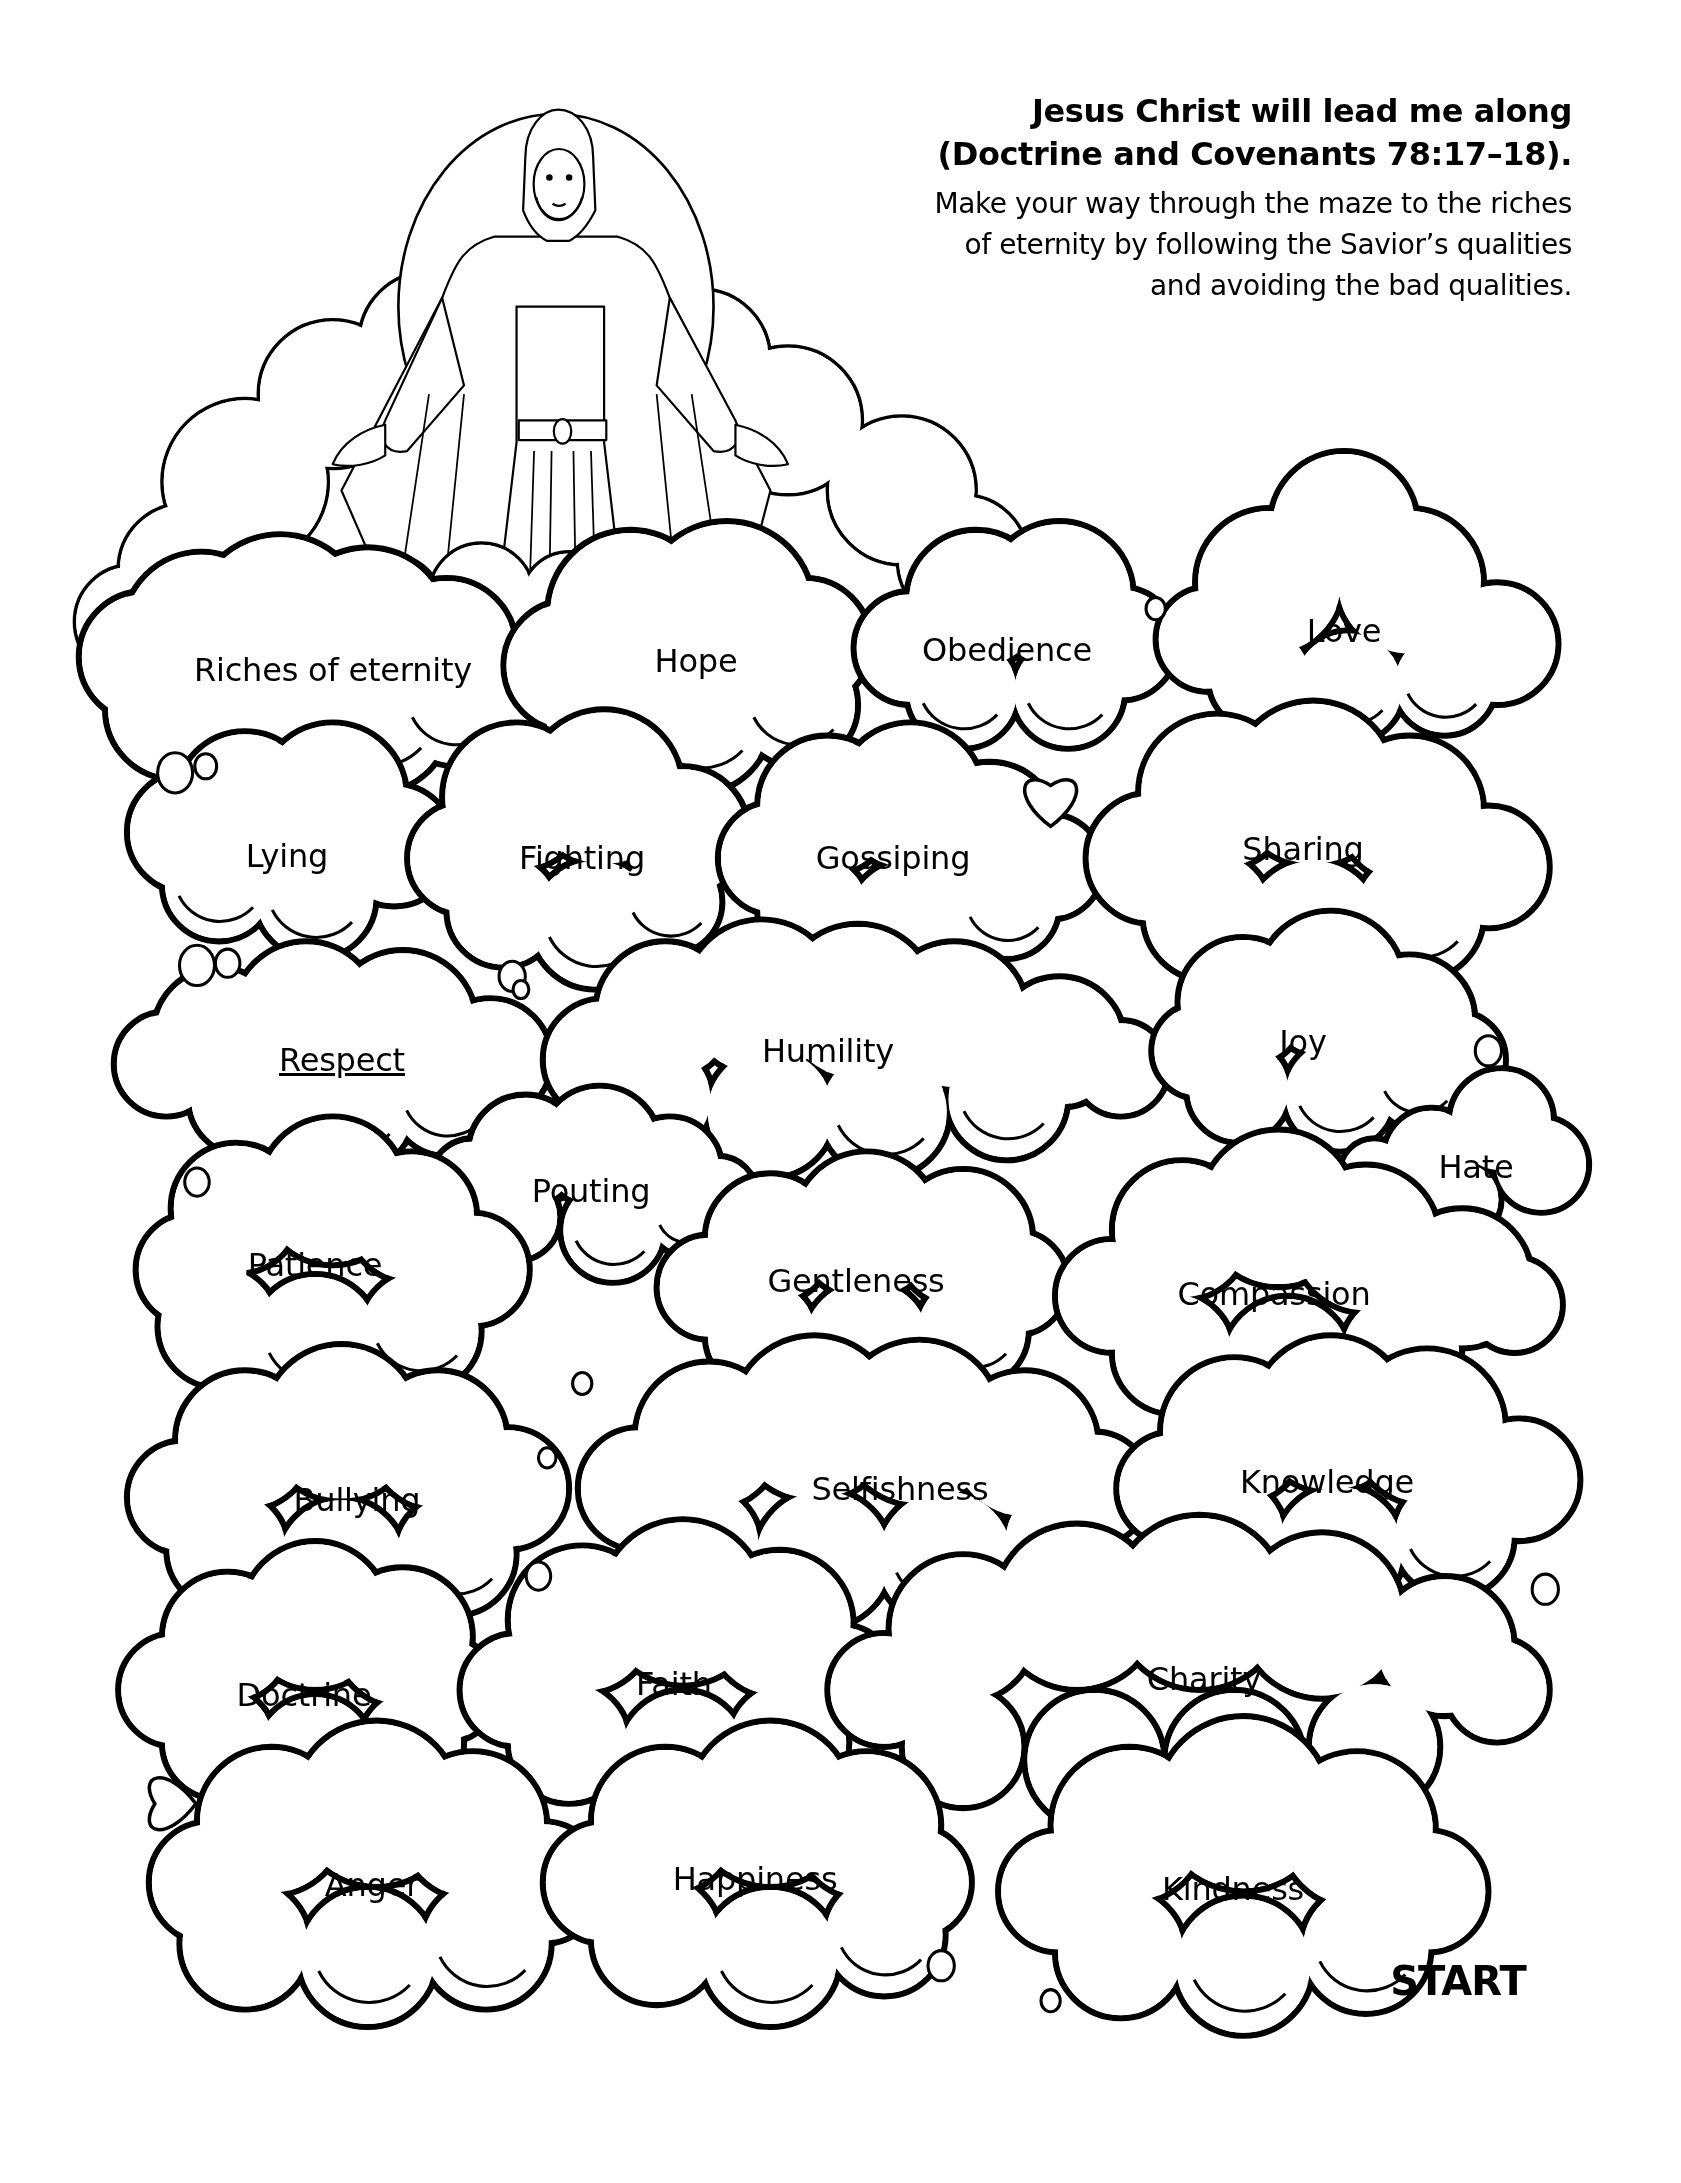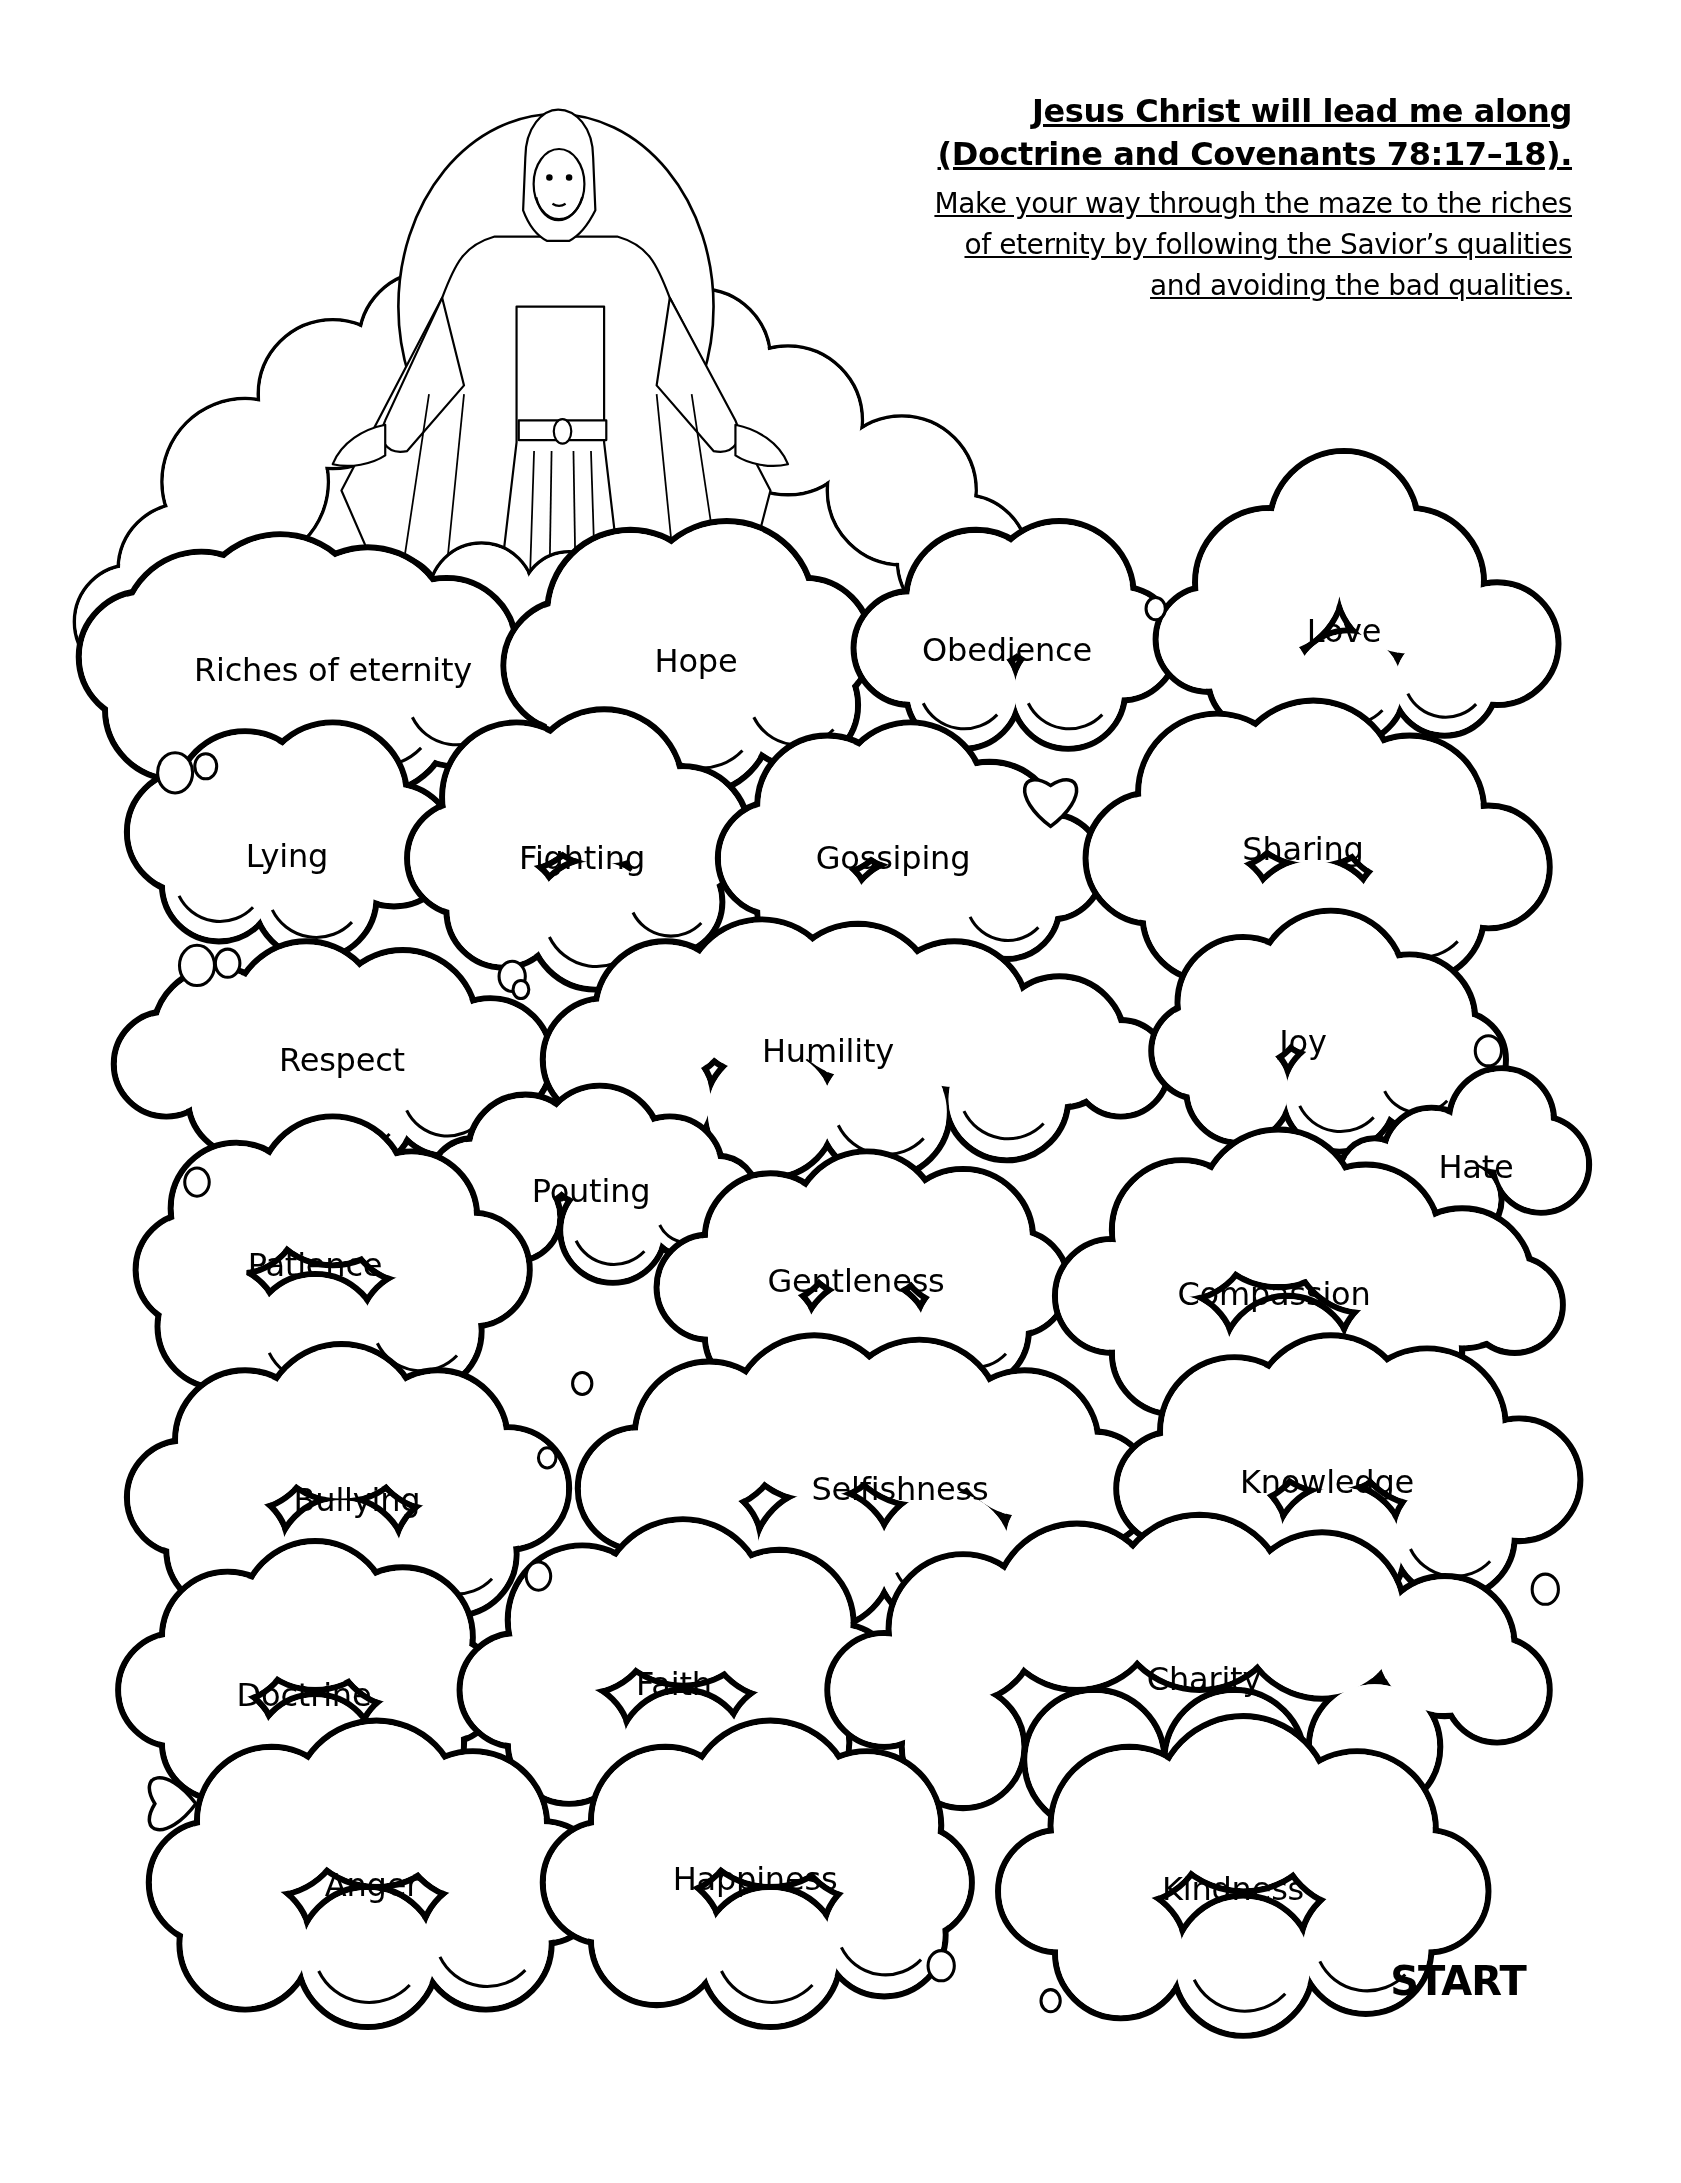--- a/index.html
+++ b/index.html
@@ -3,21 +3,21 @@
 <meta charset="utf-8">
 <style>
   html, body { margin:0; padding:0; background:#ffffff; }
   body { width:1681px; height:2183px; position:relative; overflow:hidden;
          font-family:"DejaVu Sans", "Liberation Sans", sans-serif; color:#000; }
   #art { position:absolute; left:0; top:0; width:1681px; height:2183px; }
   .heading { position:absolute; right:109px; top:90px; text-align:right;
              font-weight:bold; font-size:32px; line-height:43px; letter-spacing:-0.4px; }
   .instructions { position:absolute; right:109px; top:183px; text-align:right;
                   font-size:28px; line-height:41px; letter-spacing:-0.4px; }
-  .heading span, .instructions span { display:block; white-space:nowrap;text-decoration:underline; }
+  .heading span, .instructions span { display:block; white-space:nowrap; }
   .label { position:absolute; transform:translate(-50%,-50%); white-space:nowrap;
            font-size:32px; letter-spacing:-0.2px; }
   .start { position:absolute; transform:translate(-50%,-50%);
            font-weight:bold; font-size:40px; letter-spacing:-0.9px; }
 </style>
 </head>
 <body>
 
 <svg id="art" viewBox="0 0 3840 4986" xmlns="http://www.w3.org/2000/svg">
   <g id="figure-layer">
@@ -618,21 +618,21 @@
 
 <div id="labels">
     <div class="label" style="left: 333px; top: 670px;">Riches of eternity</div>
     <div class="label" style="left: 696px; top: 661px;">Hope</div>
     <div class="label" style="left: 1007px; top: 650px;">Obedience</div>
     <div class="label" style="left: 1344px; top: 631px; text-align: right;">Love</div>
     <div class="label" style="left: 287px; top: 856px;">Lying</div>
     <div class="label" style="left: 582px; top: 858px;">Fighting</div>
     <div class="label" style="left: 893px; top: 858px;">Gossiping</div>
     <div class="label" style="left: 1303px; top: 849px;">Sharing</div>
-    <div class="label" style="left: 342px; top: 1060px;">Respect</div>
+    <div class="label" style="left: 342px; top: 1060px; text-decoration: underline;">Respect</div>
     <div class="label" style="left: 828px; top: 1051px;">Humility</div>
     <div class="label" style="left: 1303px; top: 1042px;">Joy</div>
     <div class="label" style="left: 591px; top: 1191px;">Pouting</div>
     <div class="label" style="left: 1476px; top: 1167px;">Hate</div>
     <div class="label" style="left: 315px; top: 1265px;">Patience</div>
     <div class="label" style="left: 856px; top: 1281px;">Gentleness</div>
     <div class="label" style="left: 1274px; top: 1294px;">Compassion</div>
     <div class="label" style="left: 357px; top: 1500px;">Bullying</div>
     <div class="label" style="left: 900px; top: 1489px;">Selfishness</div>
     <div class="label" style="left: 1327px; top: 1482px;">Knowledge</div>

